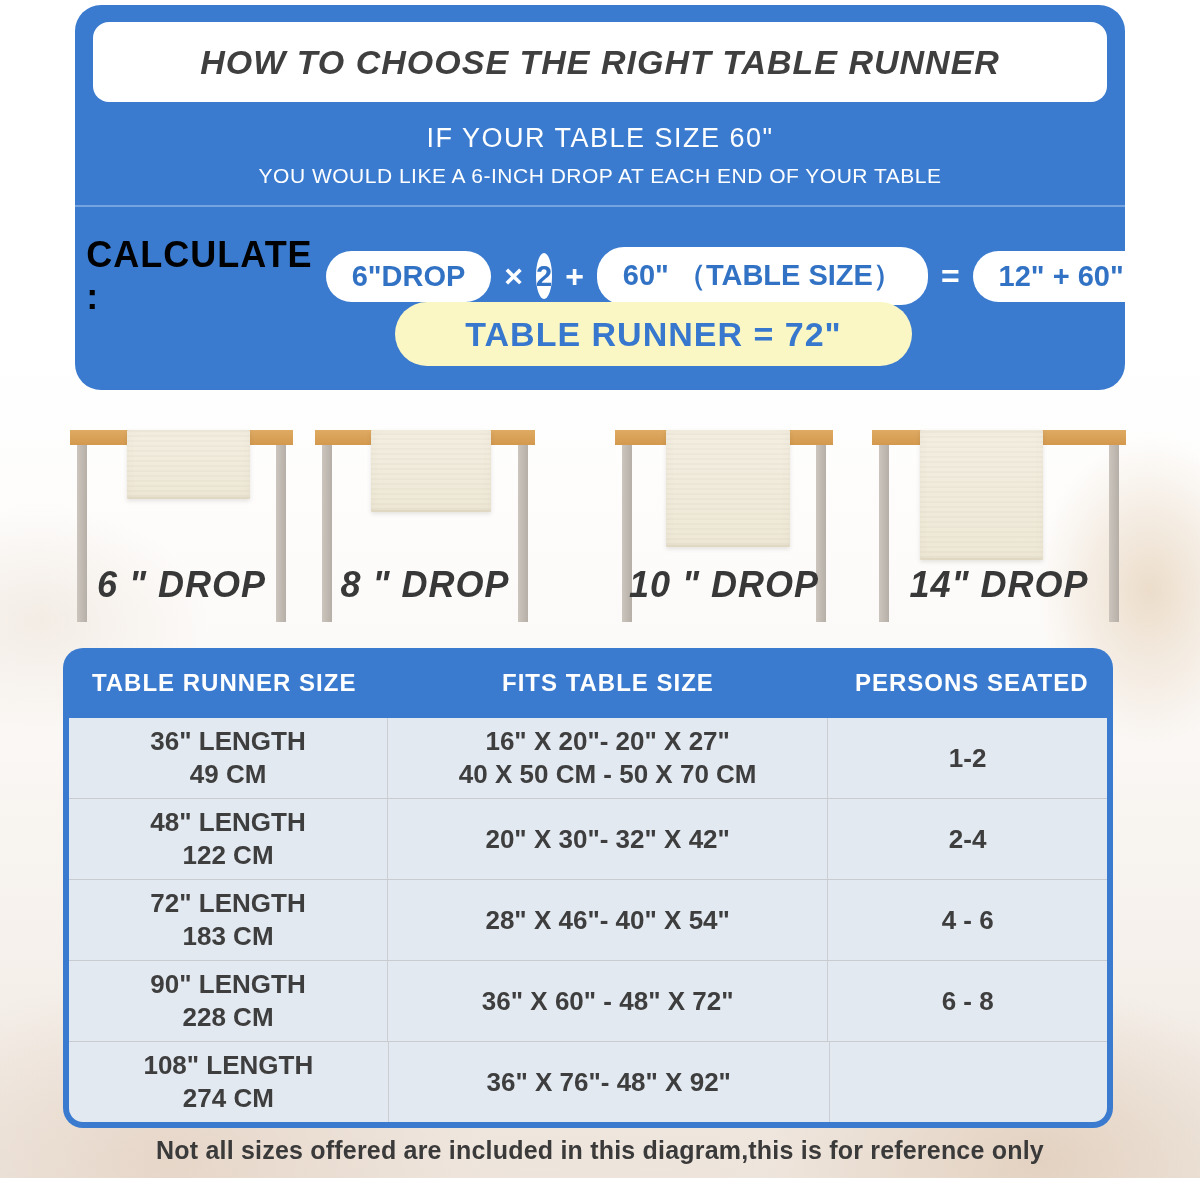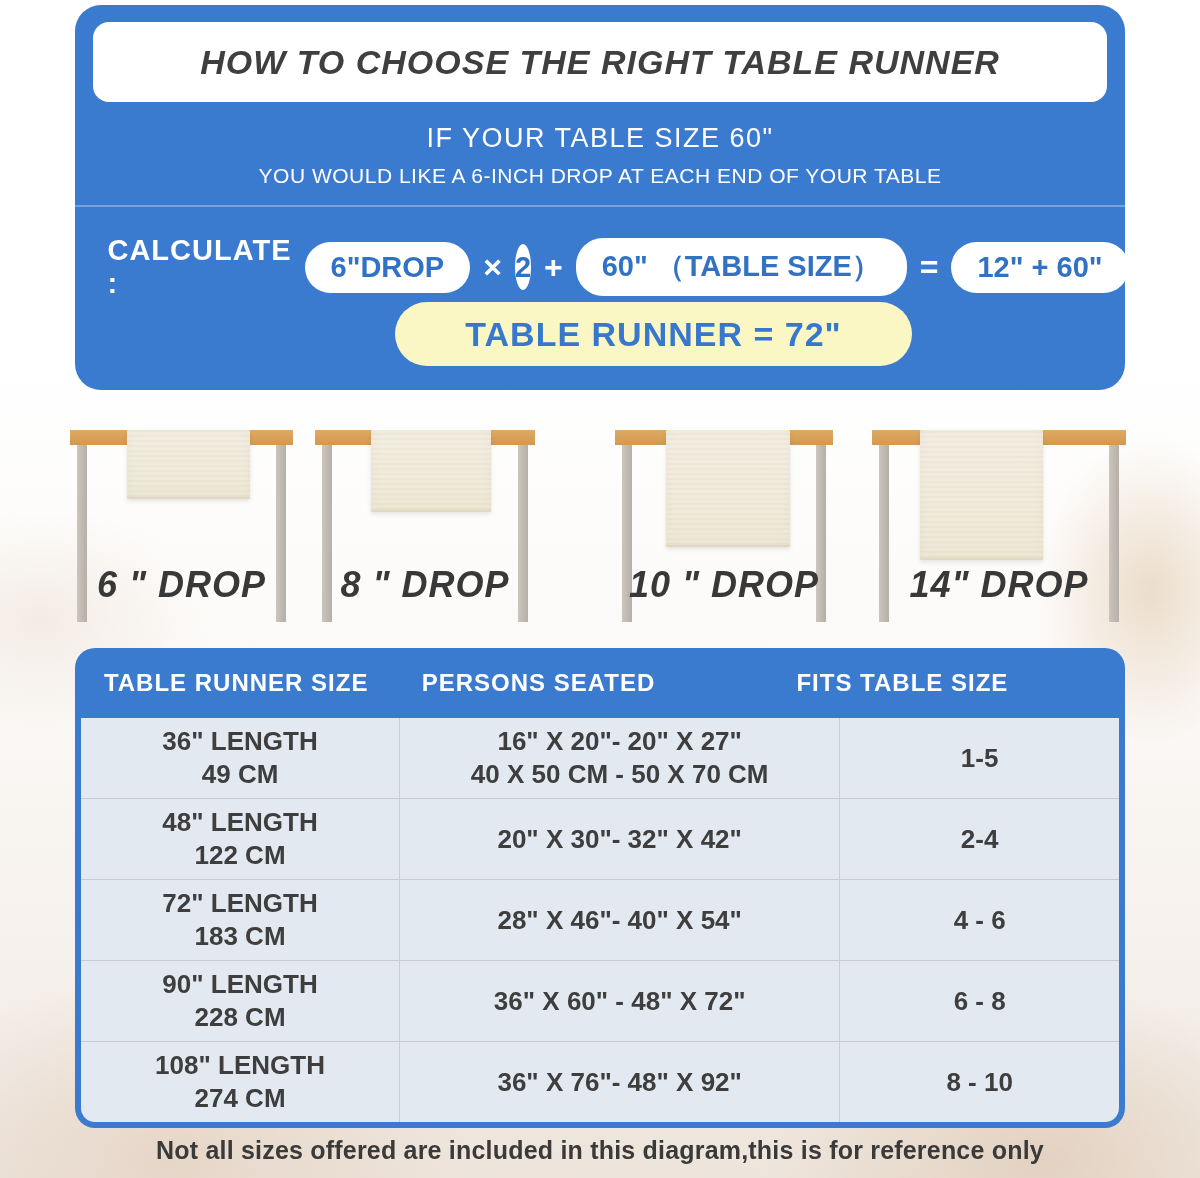--- a/index.html
+++ b/index.html
@@ -21,21 +21,21 @@
              background:#3A7BD0;border-radius:26px;}
   .banner{position:absolute;left:18px;right:18px;top:17px;height:80px;background:#ffffff;
           border-radius:16px;display:flex;align-items:center;justify-content:center;}
   .title{font-size:34px;font-weight:bold;font-style:italic;color:#3F3F3F;letter-spacing:1px;white-space:nowrap;}
   .subtitle{position:absolute;top:118px;left:0;width:100%;text-align:center;color:#ffffff;}
   .sub1{font-size:27px;letter-spacing:1.5px;}
   .sub2{font-size:21px;margin-top:10px;letter-spacing:0.5px;}
   .hr-light{position:absolute;top:200px;left:0;right:0;height:2px;background:rgba(255,255,255,0.30);}
   .calc-row{position:absolute;top:229px;left:0;width:100%;display:flex;align-items:center;
             justify-content:center;gap:13px;}
-  .calc-label{color:#ffffff;font-size:29px;font-weight:bold;letter-spacing:1px;padding-left:36px;}
+  .calc-label{color:#000000;font-size:36px;font-weight:bold;letter-spacing:1px;padding-left:36px;}
   .pill{background:#ffffff;color:#3272C4;font-weight:bold;font-size:29px;border-radius:27px;
         padding:9px 26px;white-space:nowrap;}
   .op{color:#ffffff;font-size:32px;font-weight:bold;}
   .circle{width:46px;height:46px;border-radius:50%;background:#ffffff;color:#3272C4;
           font-size:29px;font-weight:bold;display:flex;align-items:center;justify-content:center;}
   .result-pill{position:absolute;left:320px;top:297px;width:517px;height:64px;background:#FBF7C4;
                border-radius:32px;display:flex;align-items:center;justify-content:center;}
   .result-text{color:#3778CE;font-size:34px;font-weight:bold;letter-spacing:1px;}
 
   
@@ -55,21 +55,21 @@
     border-bottom:2px solid #E0D8C2;
     box-shadow:0 2px 4px rgba(90,80,60,0.15), inset 0 0 10px rgba(120,100,70,0.05);}
   #t1 .runner{left:57px;width:123px;height:67px;}
   #t2 .runner{left:56px;width:120px;height:80px;}
   #t3 .runner{left:51px;width:124px;height:115px;}
   #t4 .runner{left:48px;width:123px;height:128px;}
   .drop-label{position:absolute;top:134px;left:0;right:0;text-align:center;font-size:36px;
               font-weight:bold;font-style:italic;color:#383838;letter-spacing:1px;white-space:nowrap;}
 
   
-  .size-panel{position:absolute;left:75px;top:648px;width:1050px;height:480px;
+  .size-panel{position:absolute;left:63px;top:648px;width:1050px;height:480px;
               background:#3A7BD0;border-radius:20px;}
   .size-header{position:absolute;top:0;left:0;right:0;height:70px;display:flex;align-items:center;}
   .hc{text-align:center;color:#ffffff;font-weight:bold;font-size:24px;letter-spacing:1px;}
   .w1{width:30.7%;} .w2{width:42.4%;} .w3{width:26.9%;}
   .size-body{position:absolute;left:6px;right:6px;top:70px;bottom:6px;
              background:rgba(250,248,245,0.88);border-radius:0 0 14px 14px;
              display:flex;flex-direction:column;overflow:hidden;}
   .trow{flex:1;display:flex;}
   .trow + .trow{border-top:1px solid rgba(120,115,108,0.25);}
   .cell{display:flex;flex-direction:column;justify-content:center;align-items:center;
@@ -139,36 +139,36 @@
       <div class="leg l"></div>
       <div class="leg r"></div>
       <div class="runner"></div>
       <div class="drop-label">14" DROP</div>
     </div>
   </div>
 
   <div class="size-panel">
     <div class="size-header">
       <div class="hc w1">TABLE RUNNER SIZE</div>
+      <div class="hc w2">FITS TABLE SIZE</div>
       <div class="hc w3">PERSONS SEATED</div>
-      <div class="hc w2">FITS TABLE SIZE</div>
     </div>
     <div class="size-body">
 
       <div class="trow">
         <div class="cell w1">
           <span class="ln">36" LENGTH</span>
           <span class="ln">49 CM</span>
         </div>
         <div class="cell w2 c2">
           <span class="ln">16" X 20"- 20" X 27"</span>
           <span class="ln">40 X 50 CM - 50 X 70 CM</span>
         </div>
         <div class="cell w3">
-          <span class="ln persons">1-5</span>
+          <span class="ln persons">1-2</span>
         </div>
       </div>
 
       <div class="trow">
         <div class="cell w1">
           <span class="ln">48" LENGTH</span>
           <span class="ln">122 CM</span>
         </div>
         <div class="cell w2 c2">
           <span class="ln">20" X 30"- 32" X 42"</span>
@@ -205,22 +205,19 @@
       </div>
 
       <div class="trow">
         <div class="cell w1">
           <span class="ln">108" LENGTH</span>
           <span class="ln">274 CM</span>
         </div>
         <div class="cell w2 c2">
           <span class="ln">36" X 76"- 48" X 92"</span>
         </div>
-        <div class="cell w3">
-          <span class="ln persons">8 - 10</span>
-        </div>
       </div>
 
     </div>
   </div>
 
   <div class="footer">Not all sizes offered are included in this diagram,this is for reference only</div>
 </div>
 
 </body></html>

